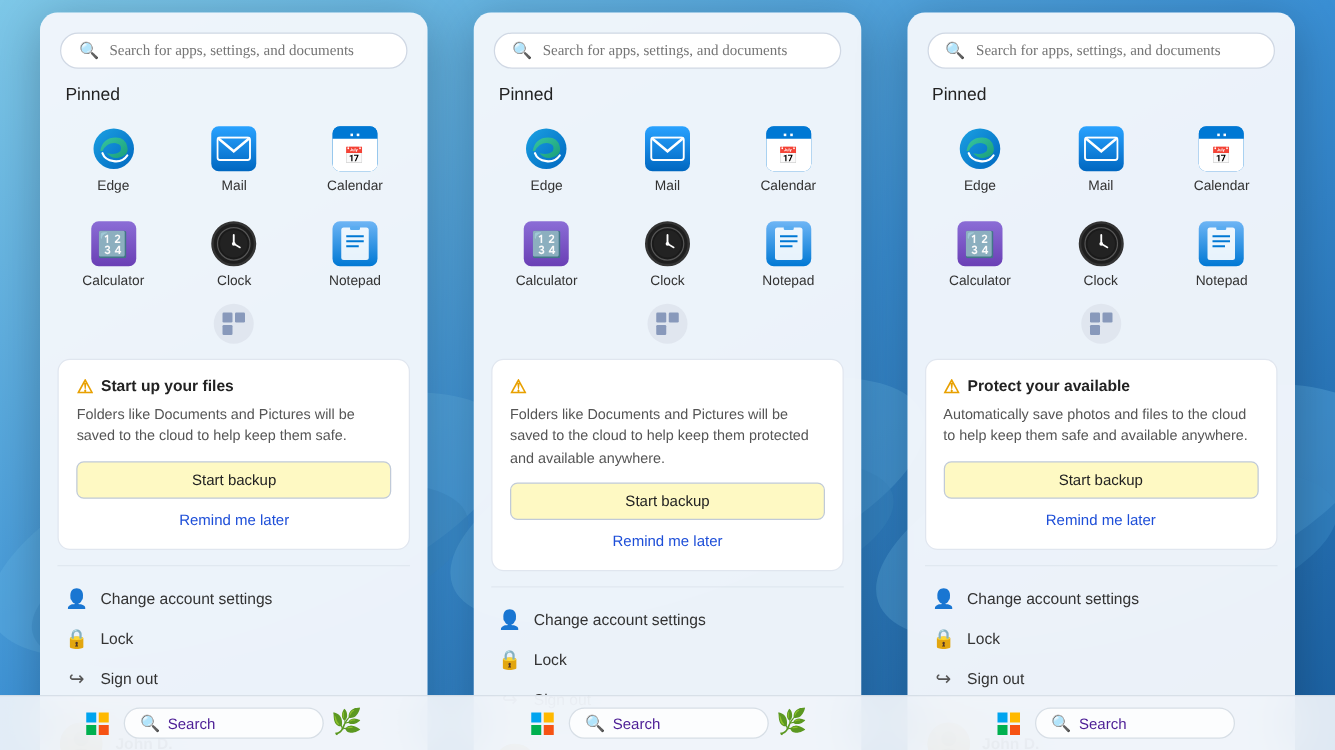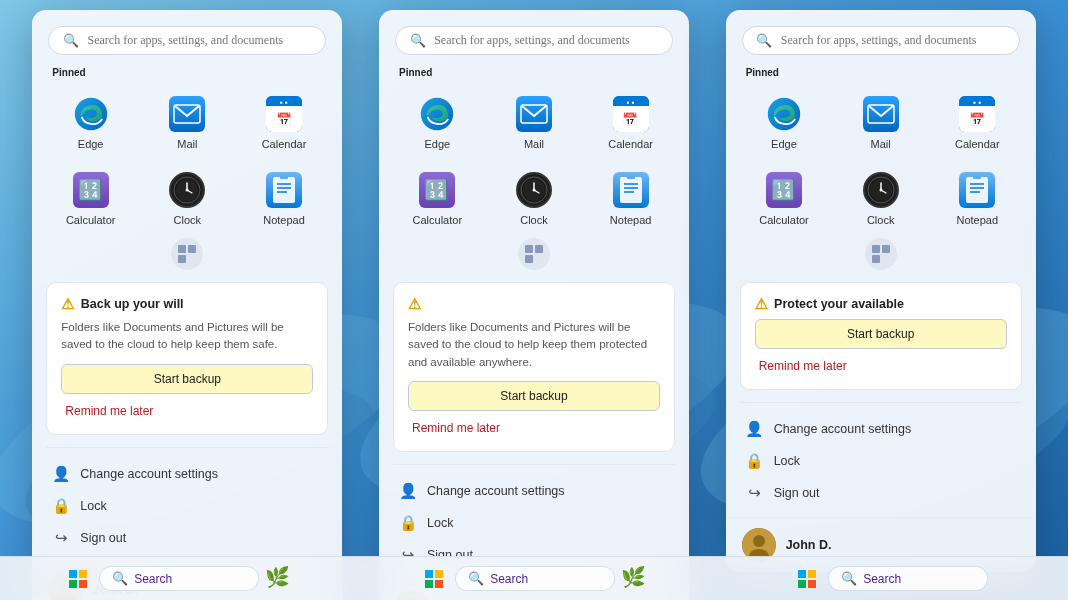--- a/index.html
+++ b/index.html
@@ -116,22 +116,22 @@
       outline: none;
       font-size: 13px;
       color: #444;
       background: transparent;
       flex: 1;
       font-family: Liberation Serif, serif;
     }
 
     
     .pinned-label {
-      font-size: 10px;
-      font-weight: 700;
+      font-size: 14px;
+      font-weight: 400;
       color: #222;
       padding: 0 20px 8px 20px;
     }
 
     .pinned-grid {
       display: grid;
       grid-template-columns: repeat(3, 1fr);
       gap: 4px;
       padding: 0 12px;
     }
@@ -218,22 +218,23 @@
       border-radius: 6px;
       background: #fef9c3;
       font-size: 12px;
       cursor: pointer;
       margin-bottom: 6px;
       color: #222;
     }
 
     .remind-btn {
       width: 100%;
+      text-align: center;
       font-size: 12px;
-      color: #b91c1c;
+      color: #1d4ed8;
       cursor: pointer;
       padding: 4px;
     }
 
     
     .account-menu {
       padding: 6px 14px;
     }
 
     .account-item {
@@ -508,21 +509,21 @@
           <rect x="1" y="1" width="8" height="8" rx="1" fill="#8899bb"></rect>
           <rect x="11" y="1" width="8" height="8" rx="1" fill="#8899bb"></rect>
           <rect x="1" y="11" width="8" height="8" rx="1" fill="#8899bb"></rect>
         </svg>
       </div>
     </div>
 
     <div class="backup-box">
       <div class="backup-title">
         <span class="warn-icon">⚠</span>
-        <span>Back up your will</span>
+        <span>Start up your files</span>
       </div>
       <div class="backup-desc">Folders like Documents and Pictures will be saved to the cloud to help keep them safe.</div>
       <button class="backup-btn">Start backup</button>
       <div class="remind-btn">Remind me later</div>
     </div>
     <div class="divider-line"></div>
 
     <div class="account-menu">
       <div class="account-item">
         <span class="account-icon">👤</span>
@@ -745,20 +746,21 @@
           <rect x="11" y="1" width="8" height="8" rx="1" fill="#8899bb"></rect>
           <rect x="1" y="11" width="8" height="8" rx="1" fill="#8899bb"></rect>
         </svg>
       </div>
     </div>
     <div class="backup-box">
       <div class="backup-title">
         <span class="warn-icon">⚠</span>
         <span>Protect your available</span>
       </div>
+      <div class="backup-desc">Automatically save photos and files to the cloud to help keep them safe and available anywhere.</div>
       <button class="backup-btn">Start backup</button>
       <div class="remind-btn">Remind me later</div>
     </div>
     <div class="divider-line"></div>
     <div class="account-menu">
       <div class="account-item">
         <span class="account-icon">👤</span>
         <span>Change account settings</span>
       </div>
       <div class="account-item">

